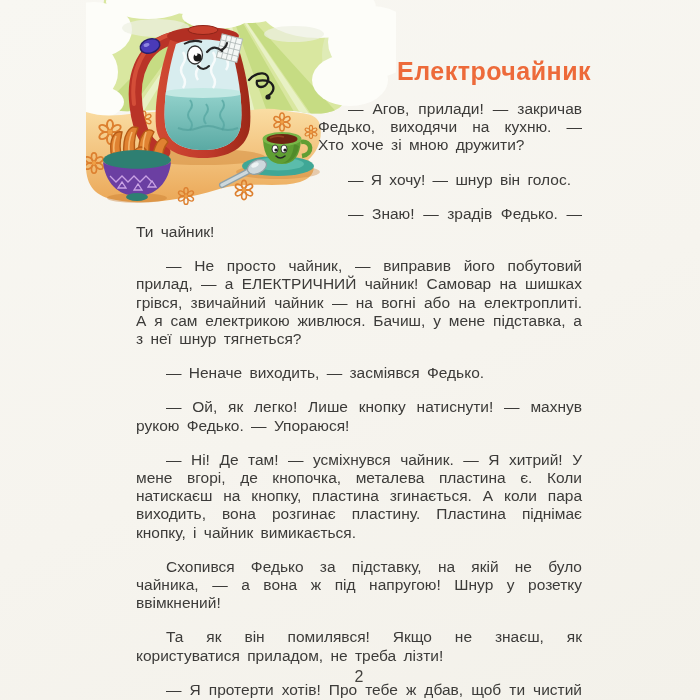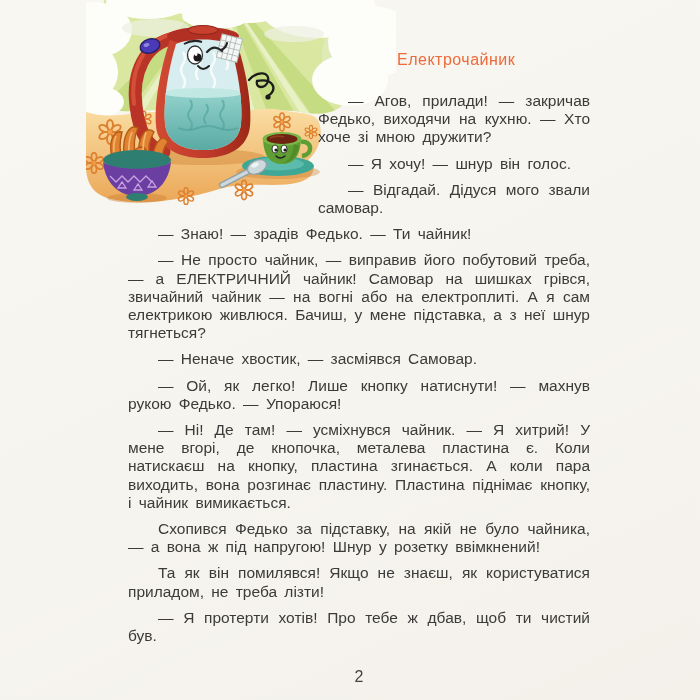--- a/index.html
+++ b/index.html
@@ -7,29 +7,29 @@
     width:700px;height:700px;position:relative;overflow:hidden;
     background:linear-gradient(155deg,#f8f7f2 0%,#f6f4ee 55%,#f3f1ea 100%);
     font-family:"Liberation Sans", sans-serif;
     color:#3c3b39;
   }
   .illustration{
     position:absolute;left:86px;top:0;width:310px;height:240px;
   }
   .story-title{
     position:absolute;left:397px;top:40px;
-    font-size:16px;font-weight:normal;letter-spacing:.5px;
+    font-size:25px;font-weight:bold;letter-spacing:.5px;
     color:#ed6a3a;white-space:nowrap;
   }
   .text-block{
     position:absolute;left:120px;top:84px;width:478px;
     font-size:15.5px;line-height:18.2px;
     text-align:justify;word-spacing:3px;
   }
-  .text-block p{margin:8px;text-indent:30px;}
+  .text-block p{margin:16px;text-indent:30px;}
   .illu-spacer{float:left;width:198px;height:127px;}
   .page-number{
     position:absolute;left:120px;top:668px;width:478px;
     text-align:center;font-size:16px;color:#44433f;
   }
 </style>
 </head>
 <body>
 
 <svg class="illustration" viewBox="0 0 310 240" xmlns="http://www.w3.org/2000/svg">
@@ -202,24 +202,23 @@
     </g>
   </g>
 </svg>
 
 <h1 class="story-title">Електрочайник</h1>
 
 <div class="text-block">
   <div class="illu-spacer"></div>
   <p>— Агов, прилади! — закричав Федько, виходячи на кухню. — Хто хоче зі мною дружити?</p>
   <p>— Я хочу! — шнур він голос.</p>
-  <p>— Відгадай. Дідуся мого звали самовар.</p>
   <p>— Знаю! — зрадів Федько. — Ти чайник!</p>
-  <p>— Не просто чайник, — виправив його побутовий треба, — а ЕЛЕКТРИЧНИЙ чайник! Самовар на шишках грівся, звичайний чайник — на вогні або на електроплиті. А я сам електрикою живлюся. Бачиш, у мене підставка, а з неї шнур тягнеться?</p>
-  <p>— Неначе хвостик, — засміявся Самовар.</p>
+  <p>— Не просто чайник, — виправив його побутовий прилад, — а ЕЛЕКТРИЧНИЙ чайник! Самовар на шишках грівся, звичайний чайник — на вогні або на електроплиті. А я сам електрикою живлюся. Бачиш, у мене підставка, а з неї шнур тягнеться?</p>
+  <p>— Неначе виходить, — засміявся Федько.</p>
   <p>— Ой, як легко! Лише кнопку натиснути! — махнув рукою Федько. — Упораюся!</p>
   <p>— Ні! Де там! — усміхнувся чайник. — Я хитрий! У мене вгорі, де кнопочка, металева пластина є. Коли натискаєш на кнопку, пластина згинається. А коли пара виходить, вона розгинає пластину. Пластина піднімає кнопку, і чайник вимикається.</p>
   <p>Схопився Федько за підставку, на якій не було чайника, — а вона ж під напругою! Шнур у розетку ввімкнений!</p>
   <p>Та як він помилявся! Якщо не знаєш, як користуватися приладом, не треба лізти!</p>
   <p>— Я протерти хотів! Про тебе ж дбав, щоб ти чистий був.</p>
 </div>
 
 <div class="page-number">2</div>
 
 </body></html>

